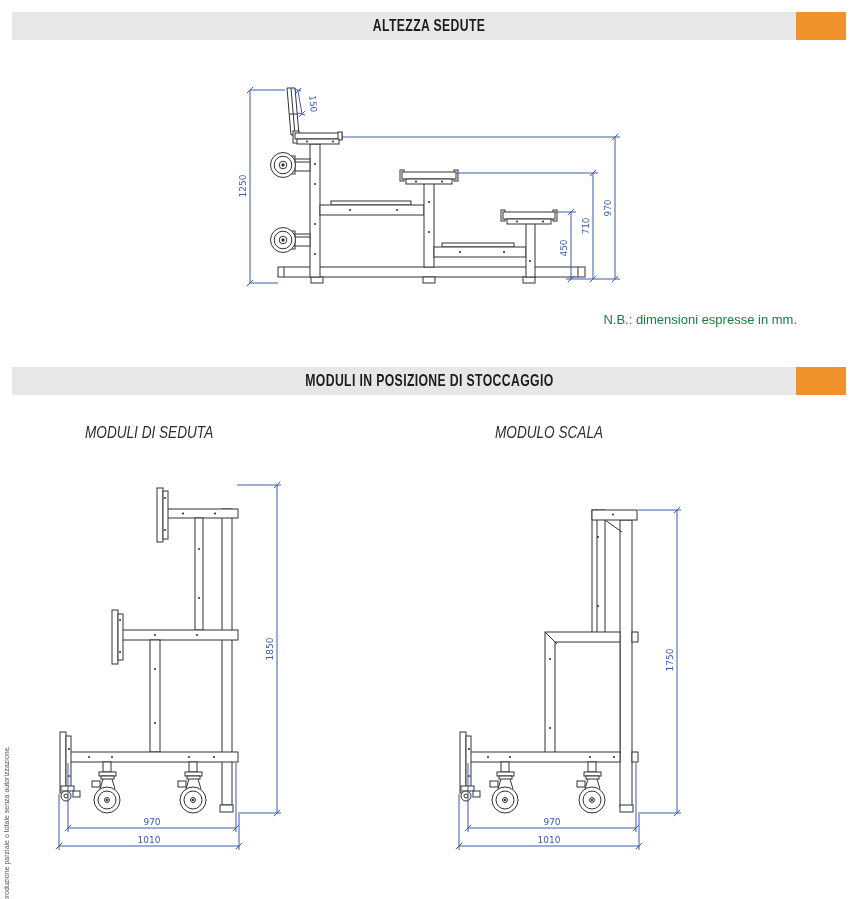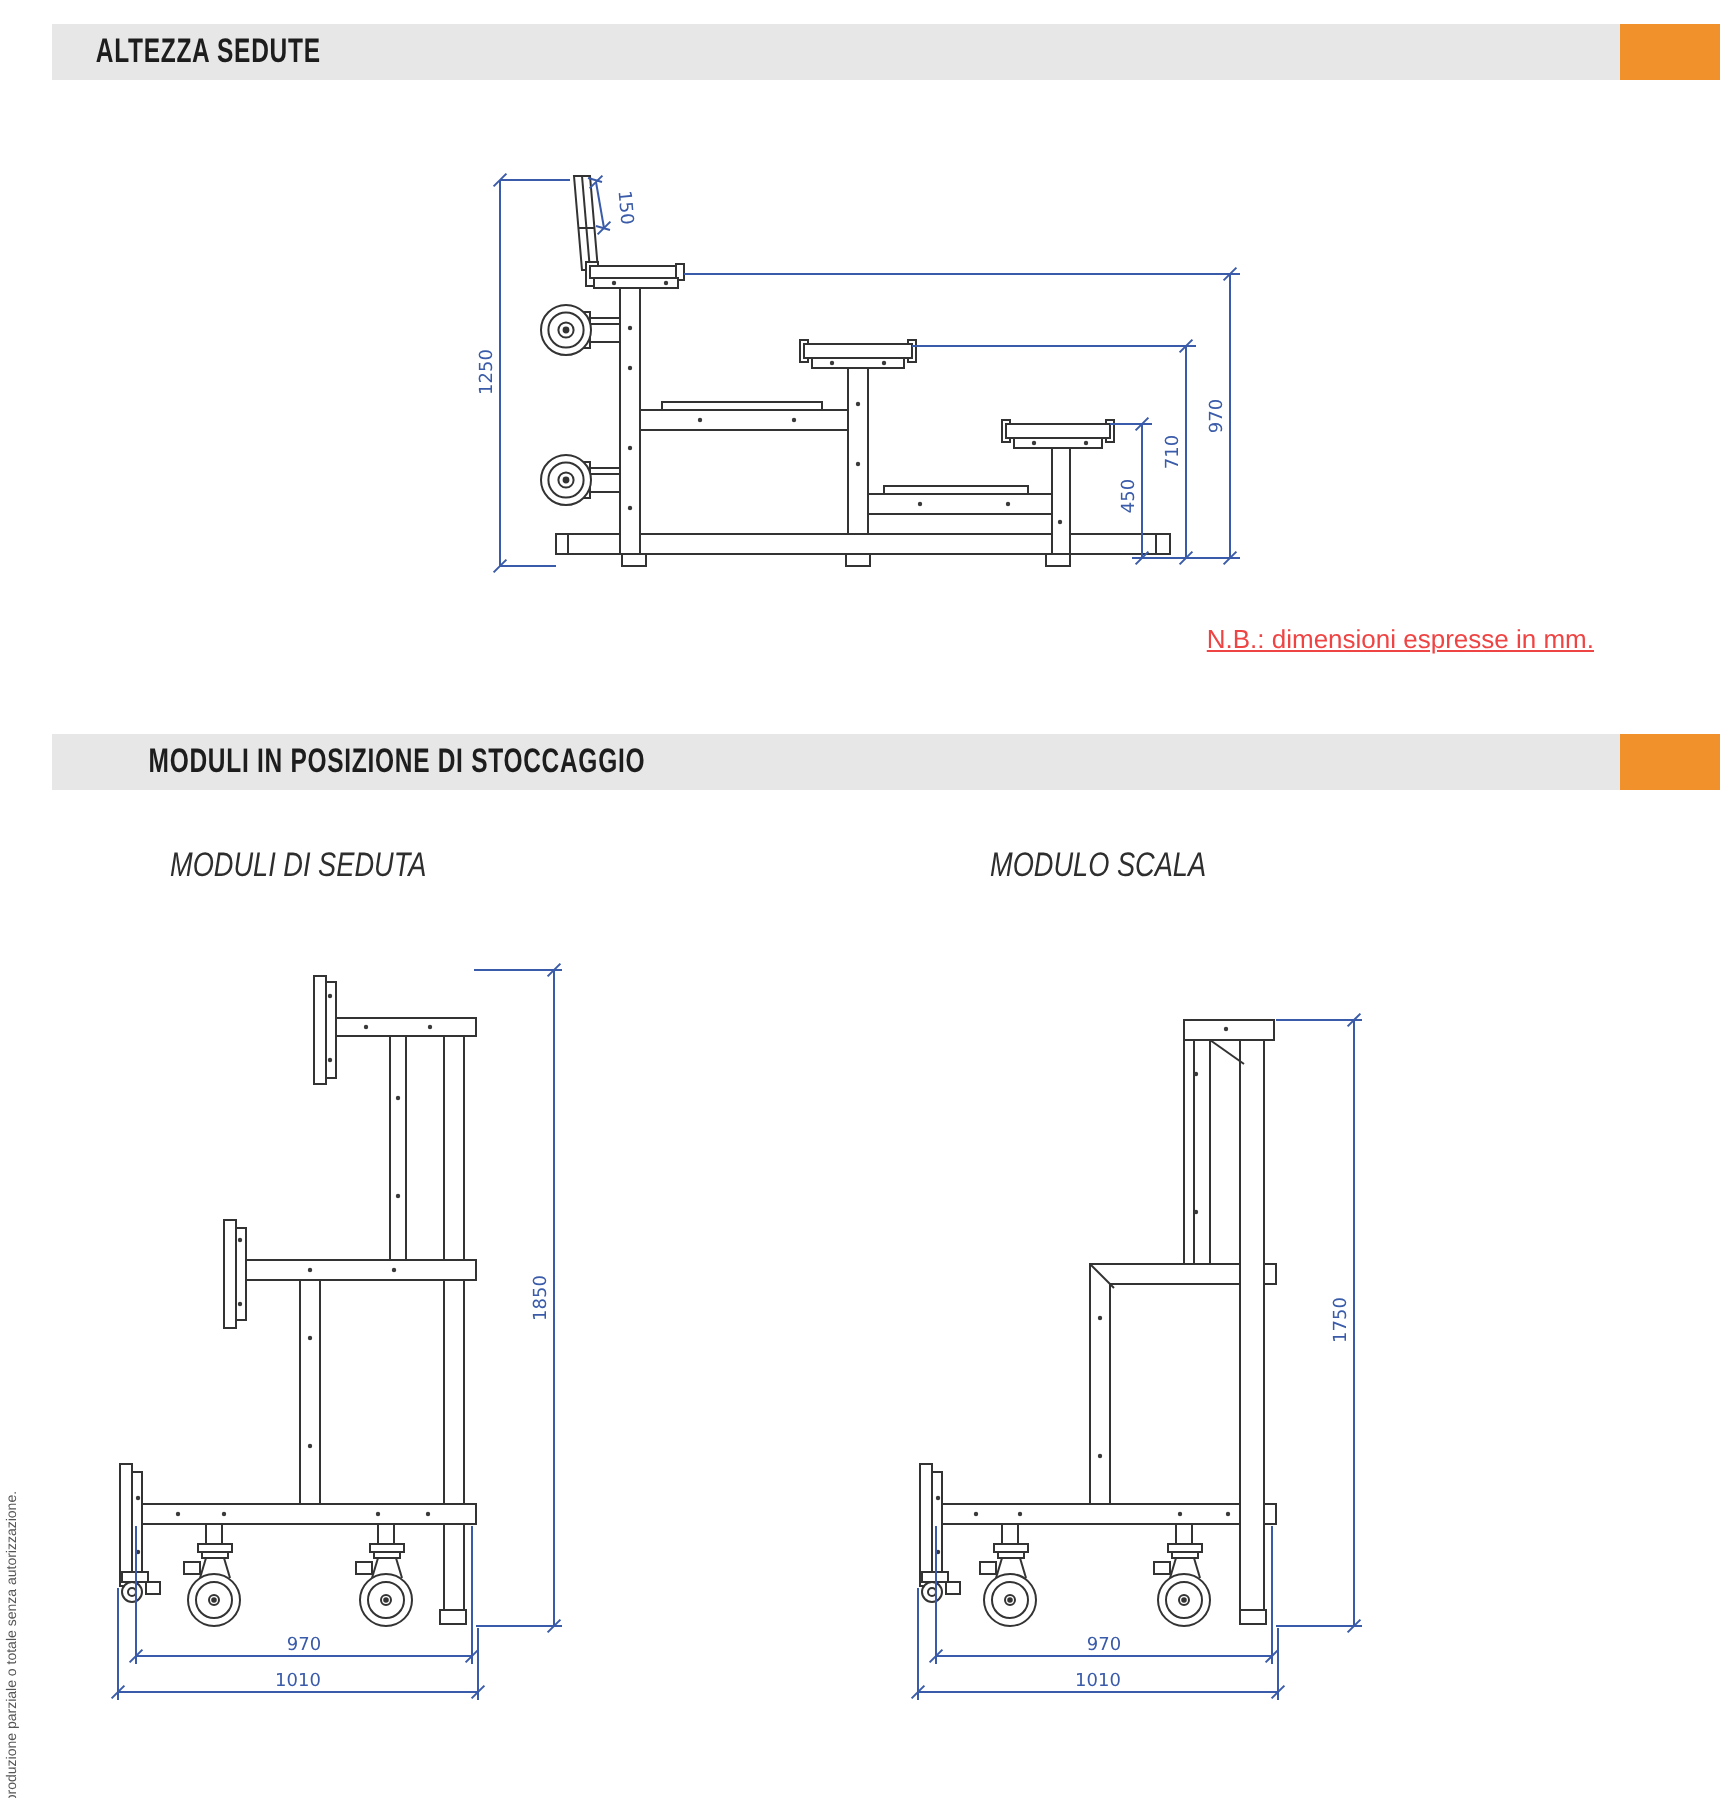--- a/index.html
+++ b/index.html
@@ -1,29 +1,29 @@
 <!DOCTYPE html>
 <html><head>
 <meta charset="utf-8">
 <style>
   * { margin:0; padding:0; box-sizing:border-box; }
   html,body { width:860px; height:899px; background:#ffffff; overflow:hidden; position:relative;
               font-family:"Liberation Sans", sans-serif; }
-  .bar { position:absolute; left:26px; width:834px; height:28px; background:#E7E7E7;
-         display:flex; align-items:center; justify-content:flex-start; }
+  .bar { position:absolute; left:12px; width:834px; height:28px; background:#E7E7E7;
+         display:flex; align-items:center; justify-content:center; }
   .bar-title { font-weight:700; font-size:17px; letter-spacing:.5px; color:#1d1d1d;
                transform:scaleX(0.72); white-space:nowrap; }
   .bar-accent { position:absolute; right:0; top:0; width:50px; height:28px; background:#F0912B; }
   #bar1 { top:12px; }
   #bar2 { top:367px; }
   .module-label { position:absolute; font-style:italic; font-size:17px; color:#2e2e2e;
                   transform:scaleX(0.8); transform-origin:left center; white-space:nowrap; }
   #label-seduta { left:85px; top:423px; }
   #label-scala  { left:495px; top:423px; }
-  #note { position:absolute; top:312px; right:63px; font-size:13px; color:#ef4444;text-decoration:underline; }
+  #note { position:absolute; top:312px; right:63px; font-size:13px; color:#15803d; }
   #side-text { position:absolute; left:3px; top:905px; transform:rotate(-90deg);
                transform-origin:0 0; font-size:7px; color:#555; white-space:nowrap; }
   svg.drawing { position:absolute; }
   #dwg-altezza { left:230px; top:80px; }
   #dwg-seduta  { left:50px;  top:470px; }
   #dwg-scala   { left:450px; top:470px; }
   text { font-family:"DejaVu Sans", sans-serif; }
 </style>
 </head>
 <body>

